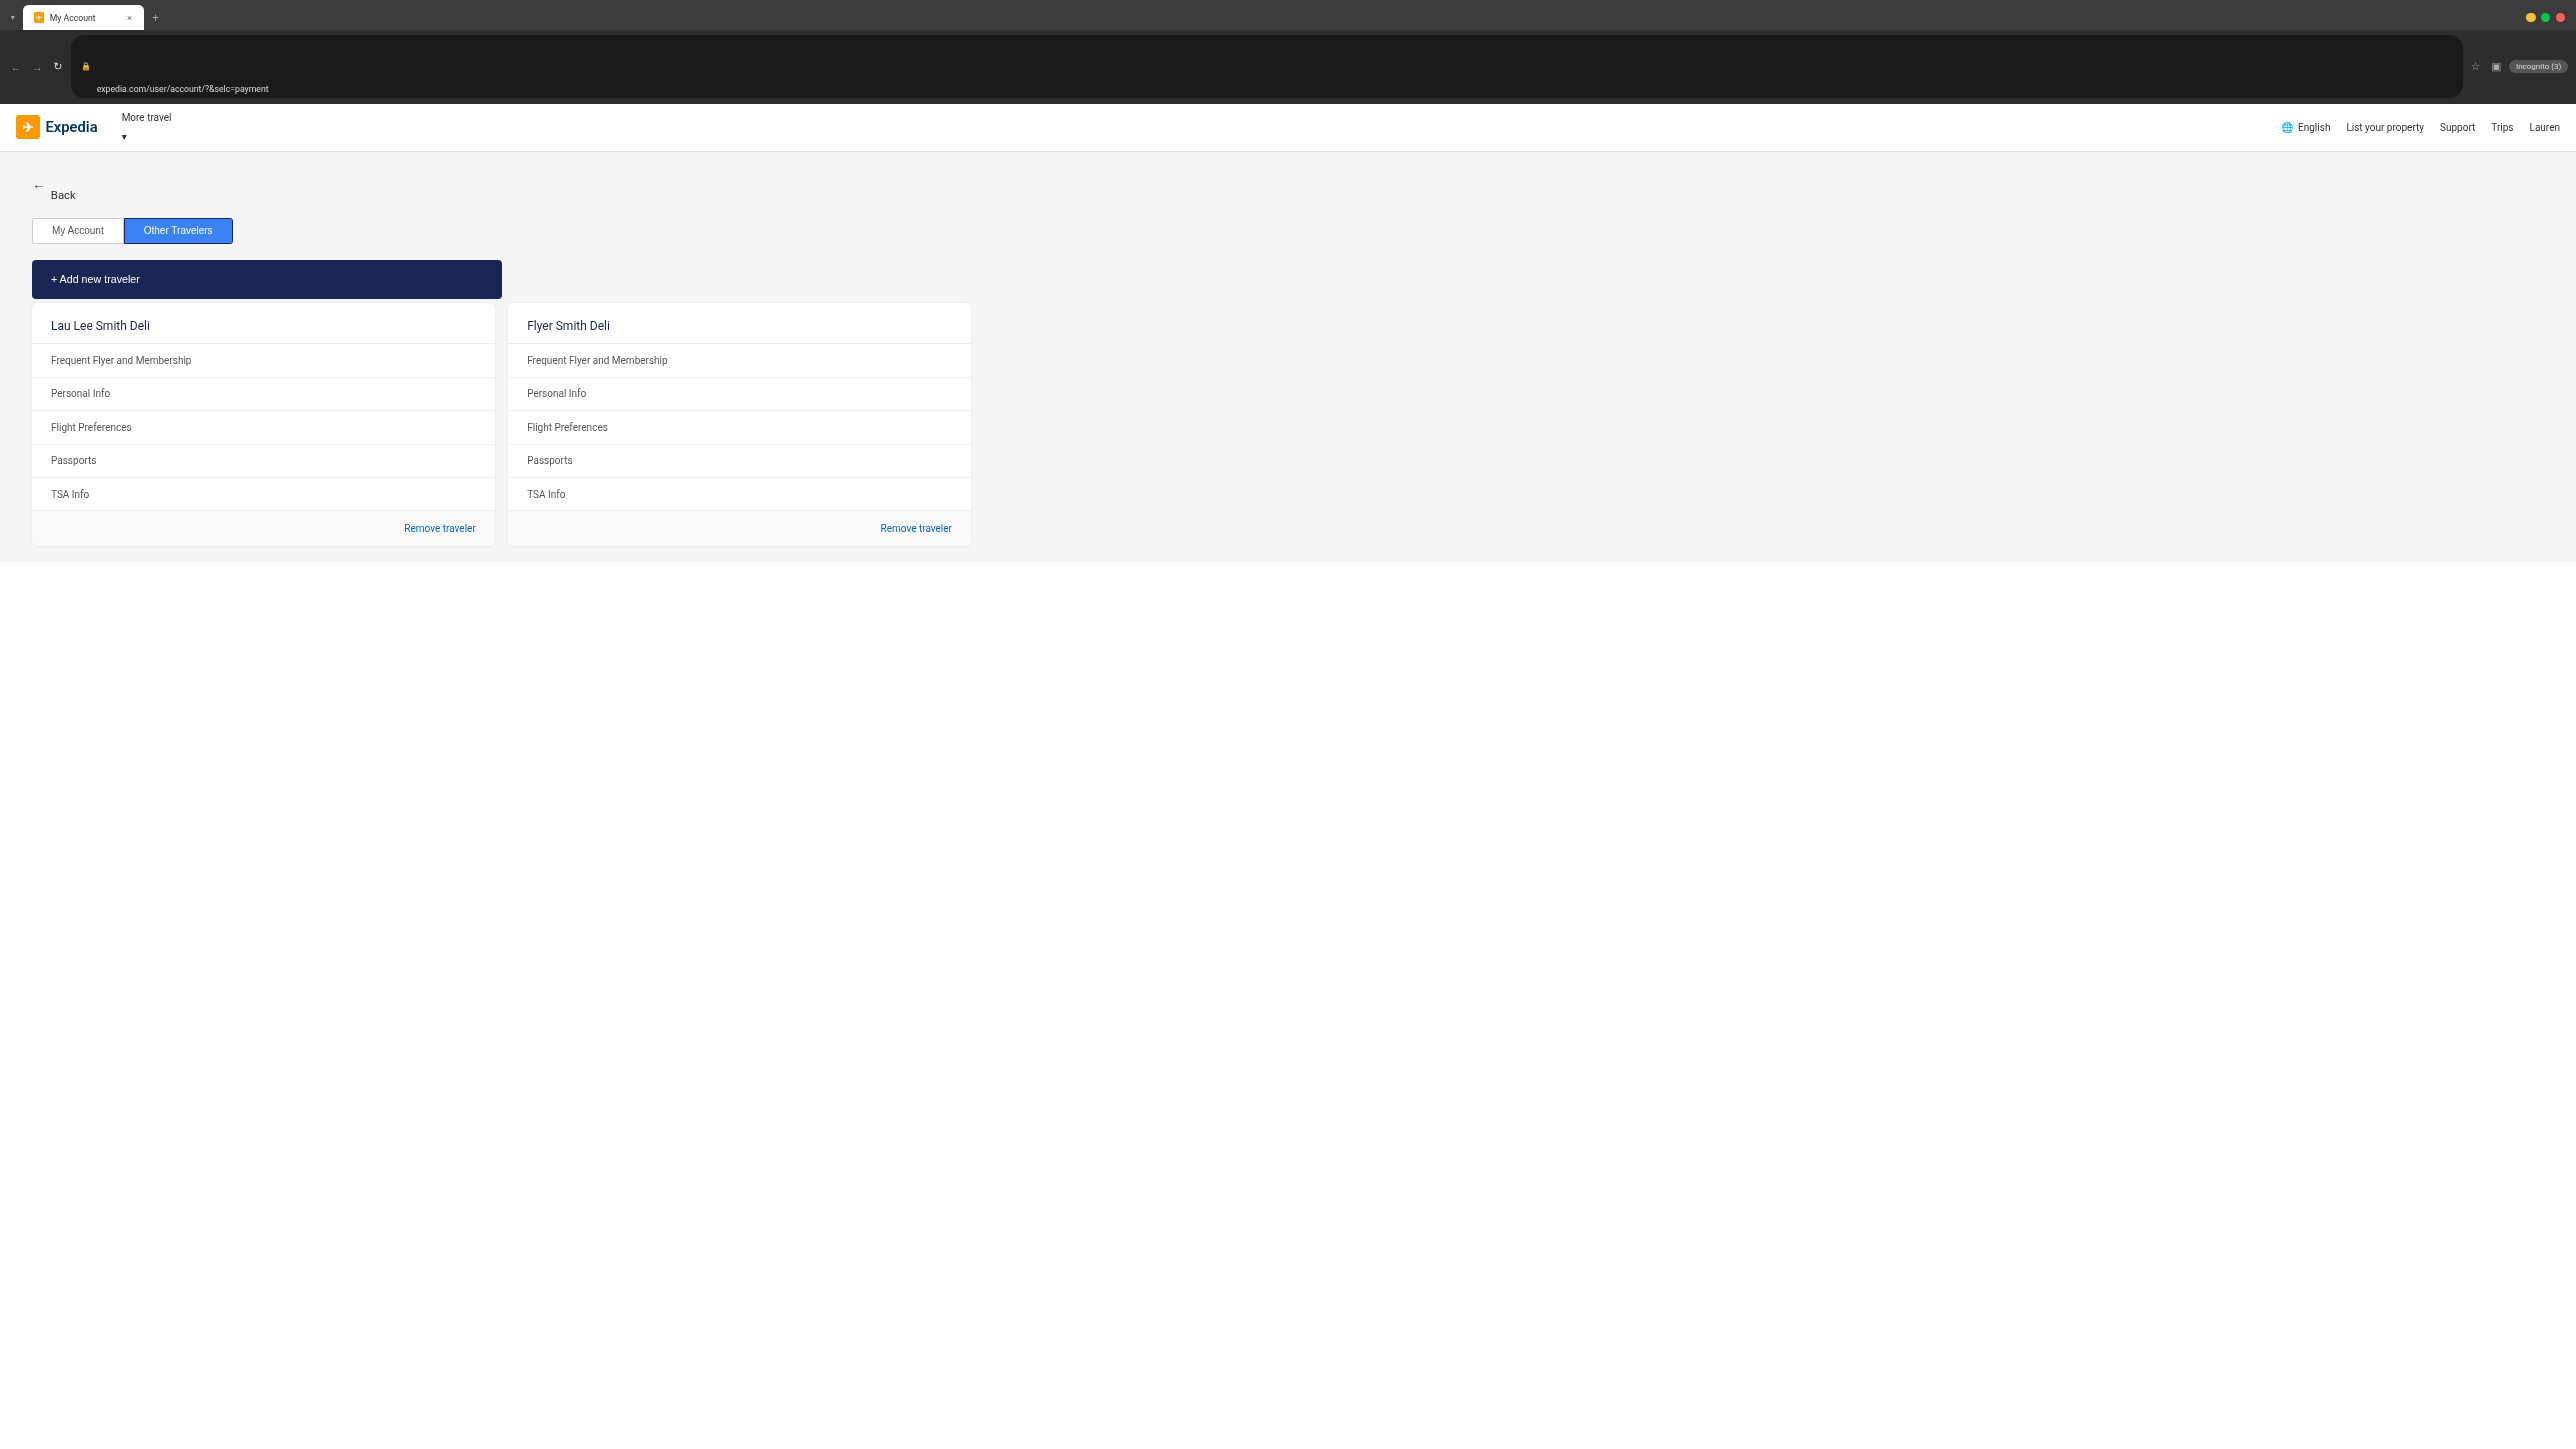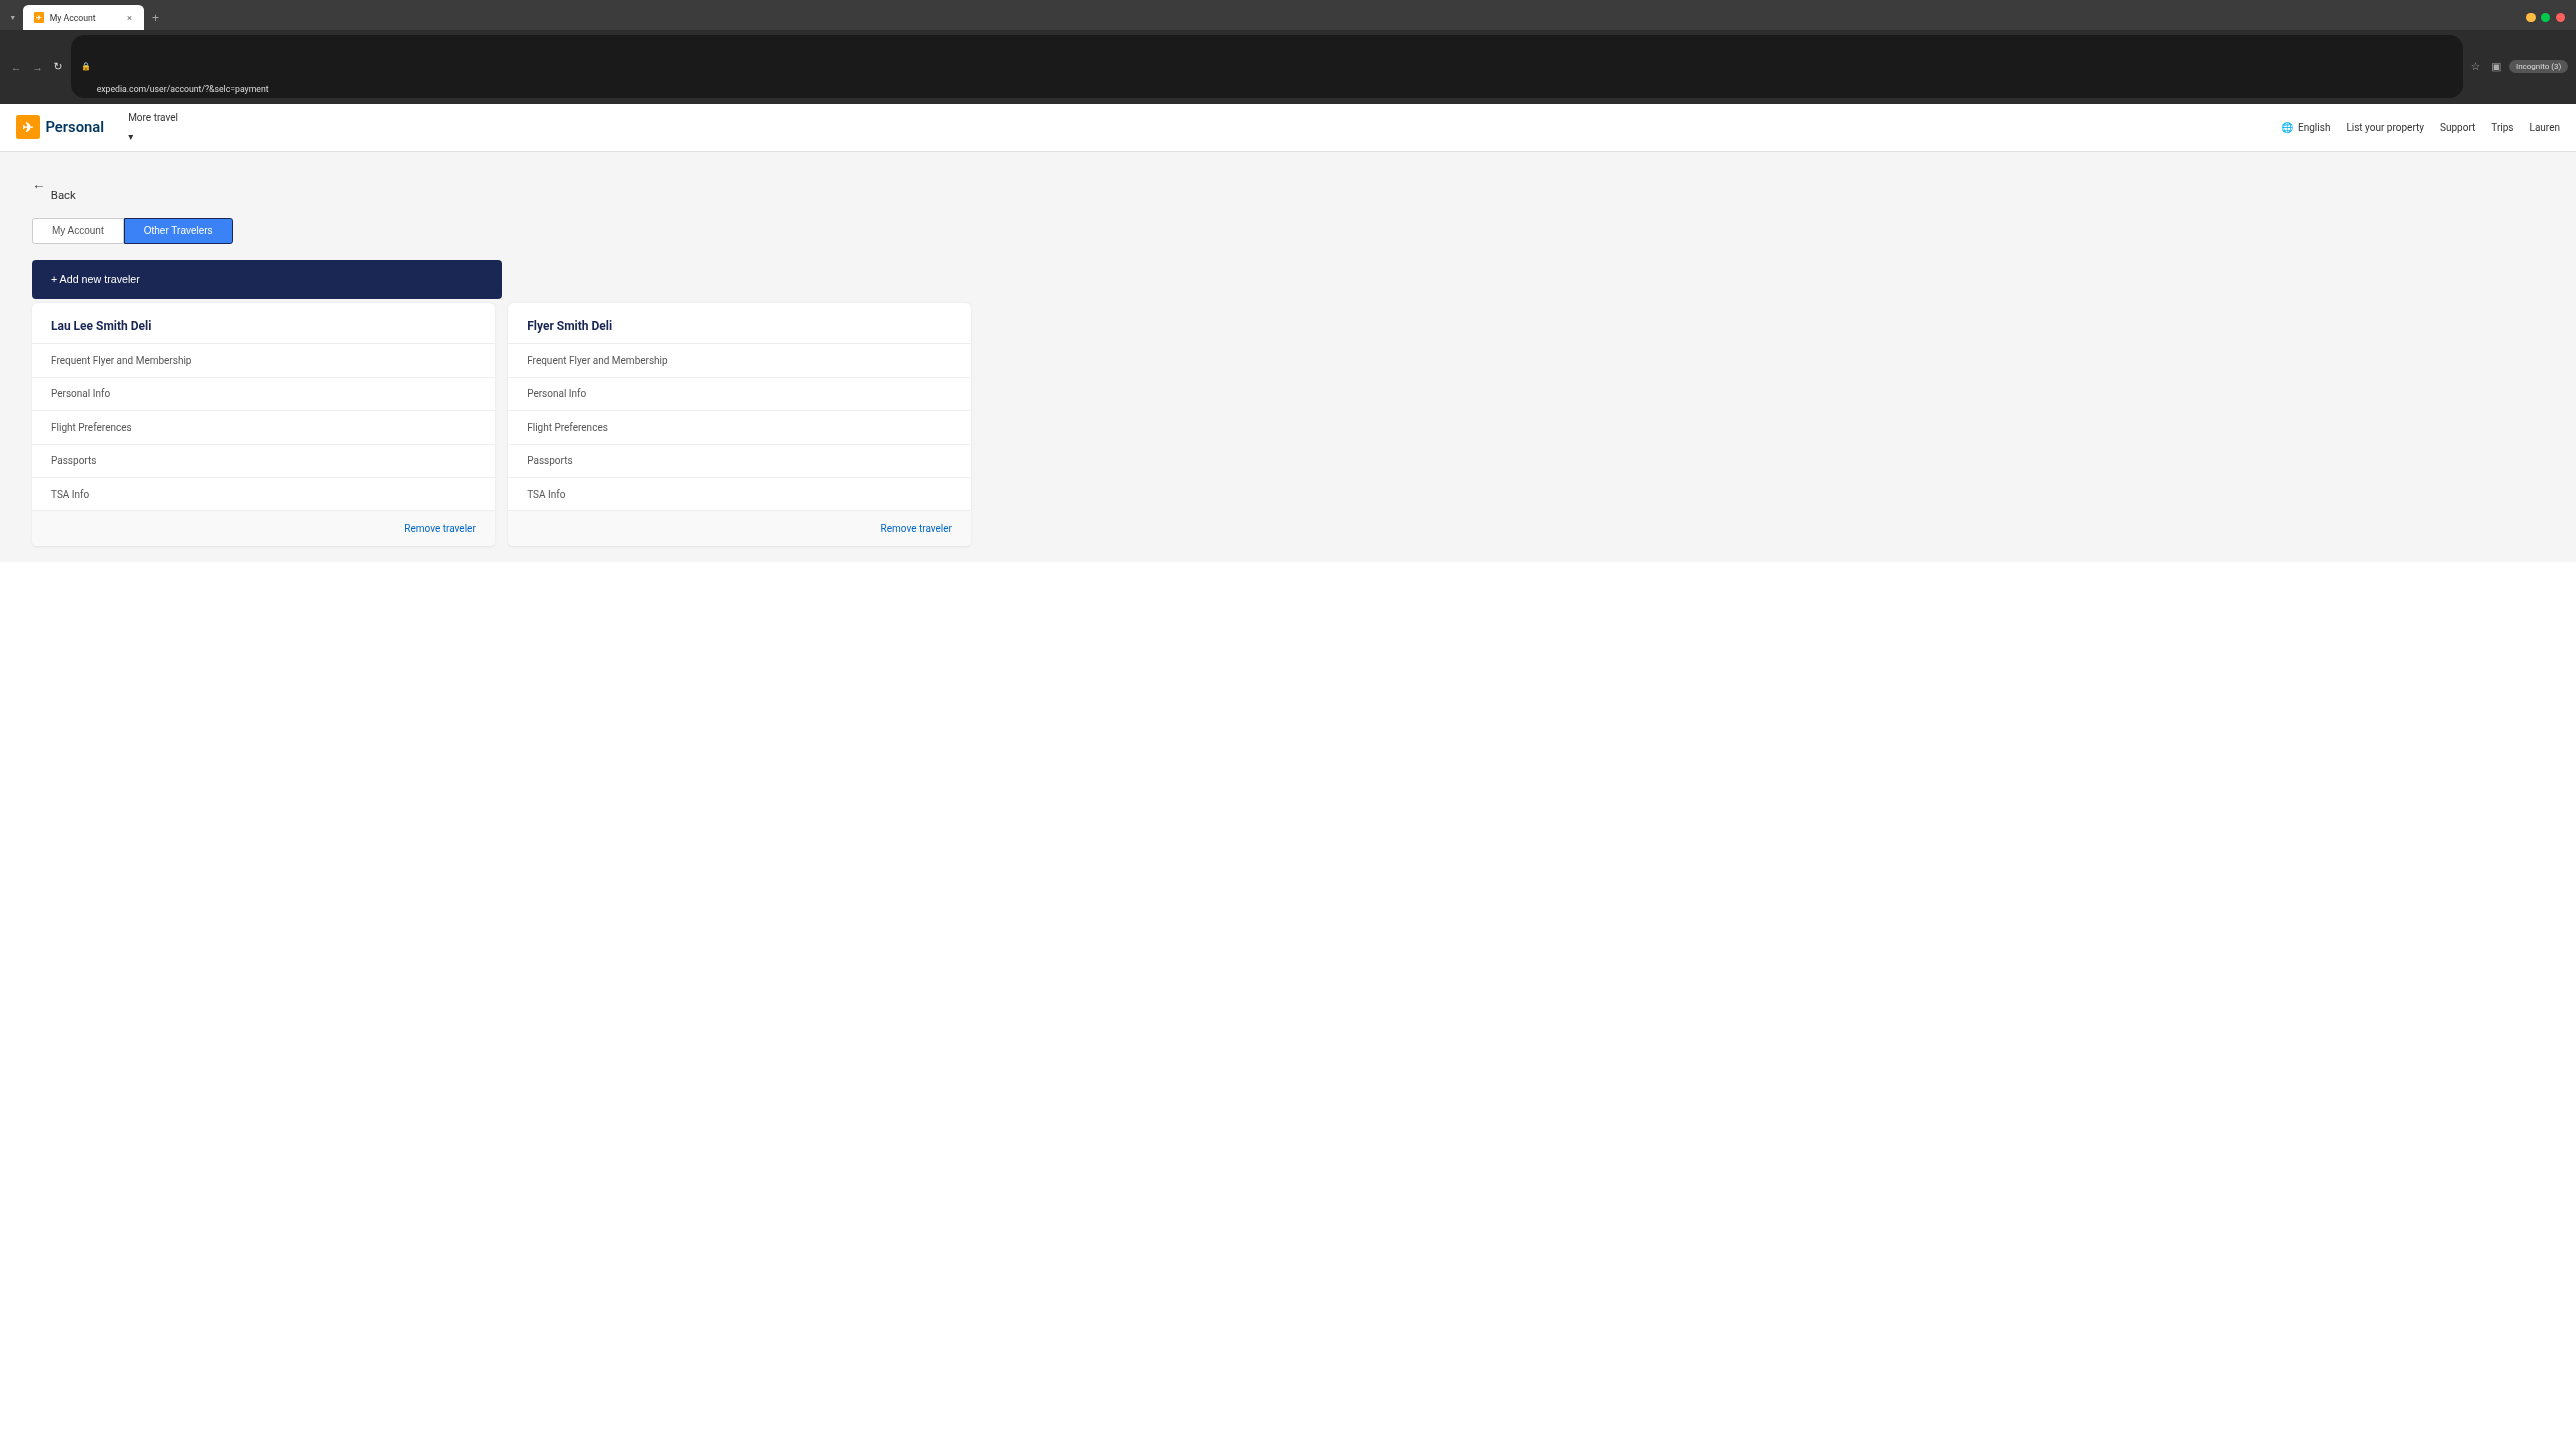--- a/index.html
+++ b/index.html
@@ -327,21 +327,21 @@
     .traveler-card {
       background: #fff;
       border-radius: 5.4px;
       overflow: hidden;
       box-shadow: 0 0.7px 2.7px rgba(0,0,0,0.08);
     }
 
     .traveler-card-header {
       padding: 16px 19px 10.7px;
       font-size: 12px;
-      font-weight: 700;
+      font-weight: 400;
       color: #1a2654;
       border-bottom: 0.7px solid #eee;
     }
 
     .traveler-card-item {
       padding: 10.7px 19px;
       font-size: 10px;
       color: #555;
       border-bottom: 0.7px solid #f0f0f0;
       cursor: pointer;
@@ -395,21 +395,21 @@
       <span class="incognito-badge">Incognito (3)</span>
     </div>
   </div>
 </div>
 
 <div class="page-content">
 
   <header class="site-header">
     <div class="logo-area">
       <div class="logo-icon">✈</div>
-      <span class="logo-text">Personal</span>
+      <span class="logo-text">Expedia</span>
     </div>
     <div class="nav-more-travel">
       <span>More travel</span>
       <span>▾</span>
     </div>
     <div class="header-right">
       <div class="header-link">
         <span>🌐</span>
         <span>English</span>
       </div>

